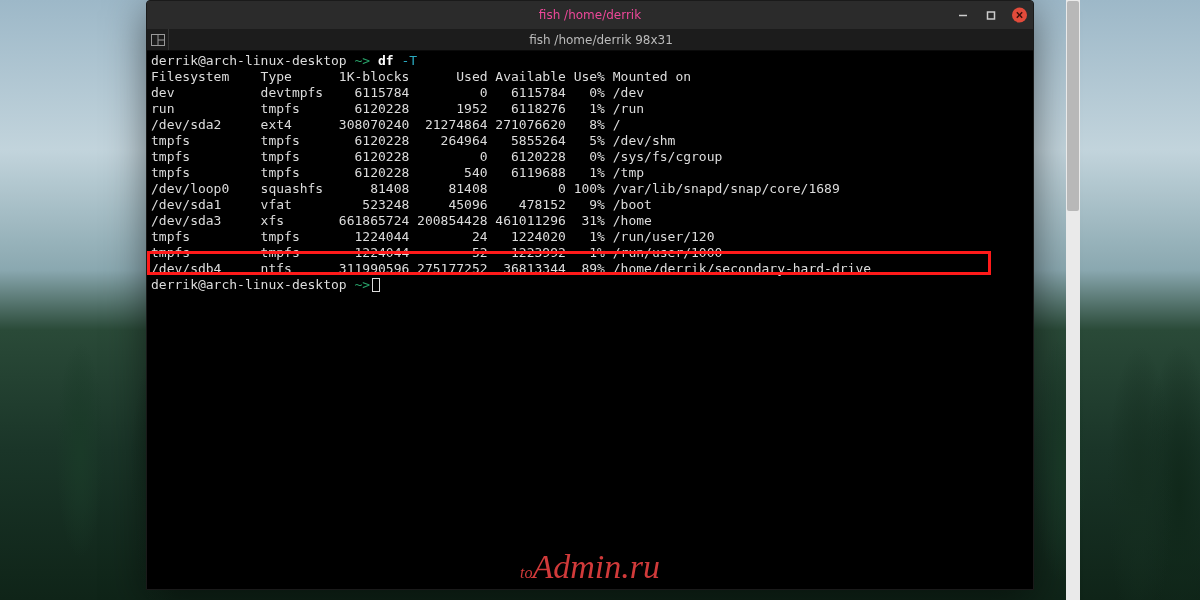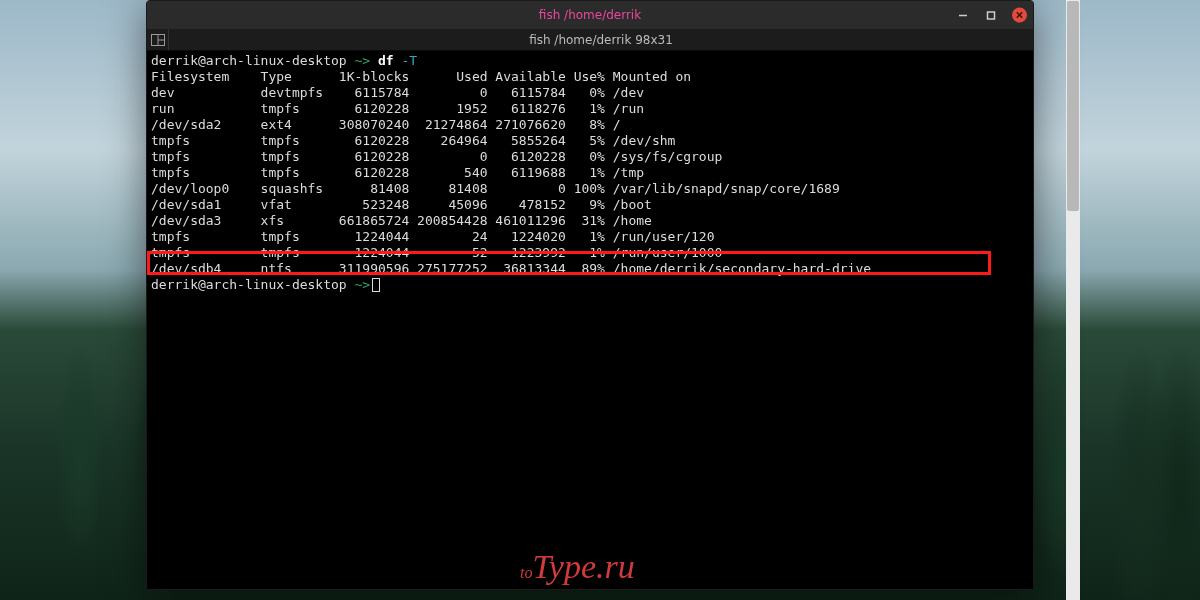--- a/index.html
+++ b/index.html
@@ -166,14 +166,14 @@
 
 <div class="page-edge">
   <div class="sb-inner">
     <div class="sb-track">
       <div class="sb-thumb"></div>
     </div>
   </div>
 </div>
 
 <div class="watermark">
-  <span class="small">to</span><span></span><span>Type.ru</span>
+  <span class="small">to</span><span></span><span>Admin.ru</span>
 </div>
 
 </body></html>

